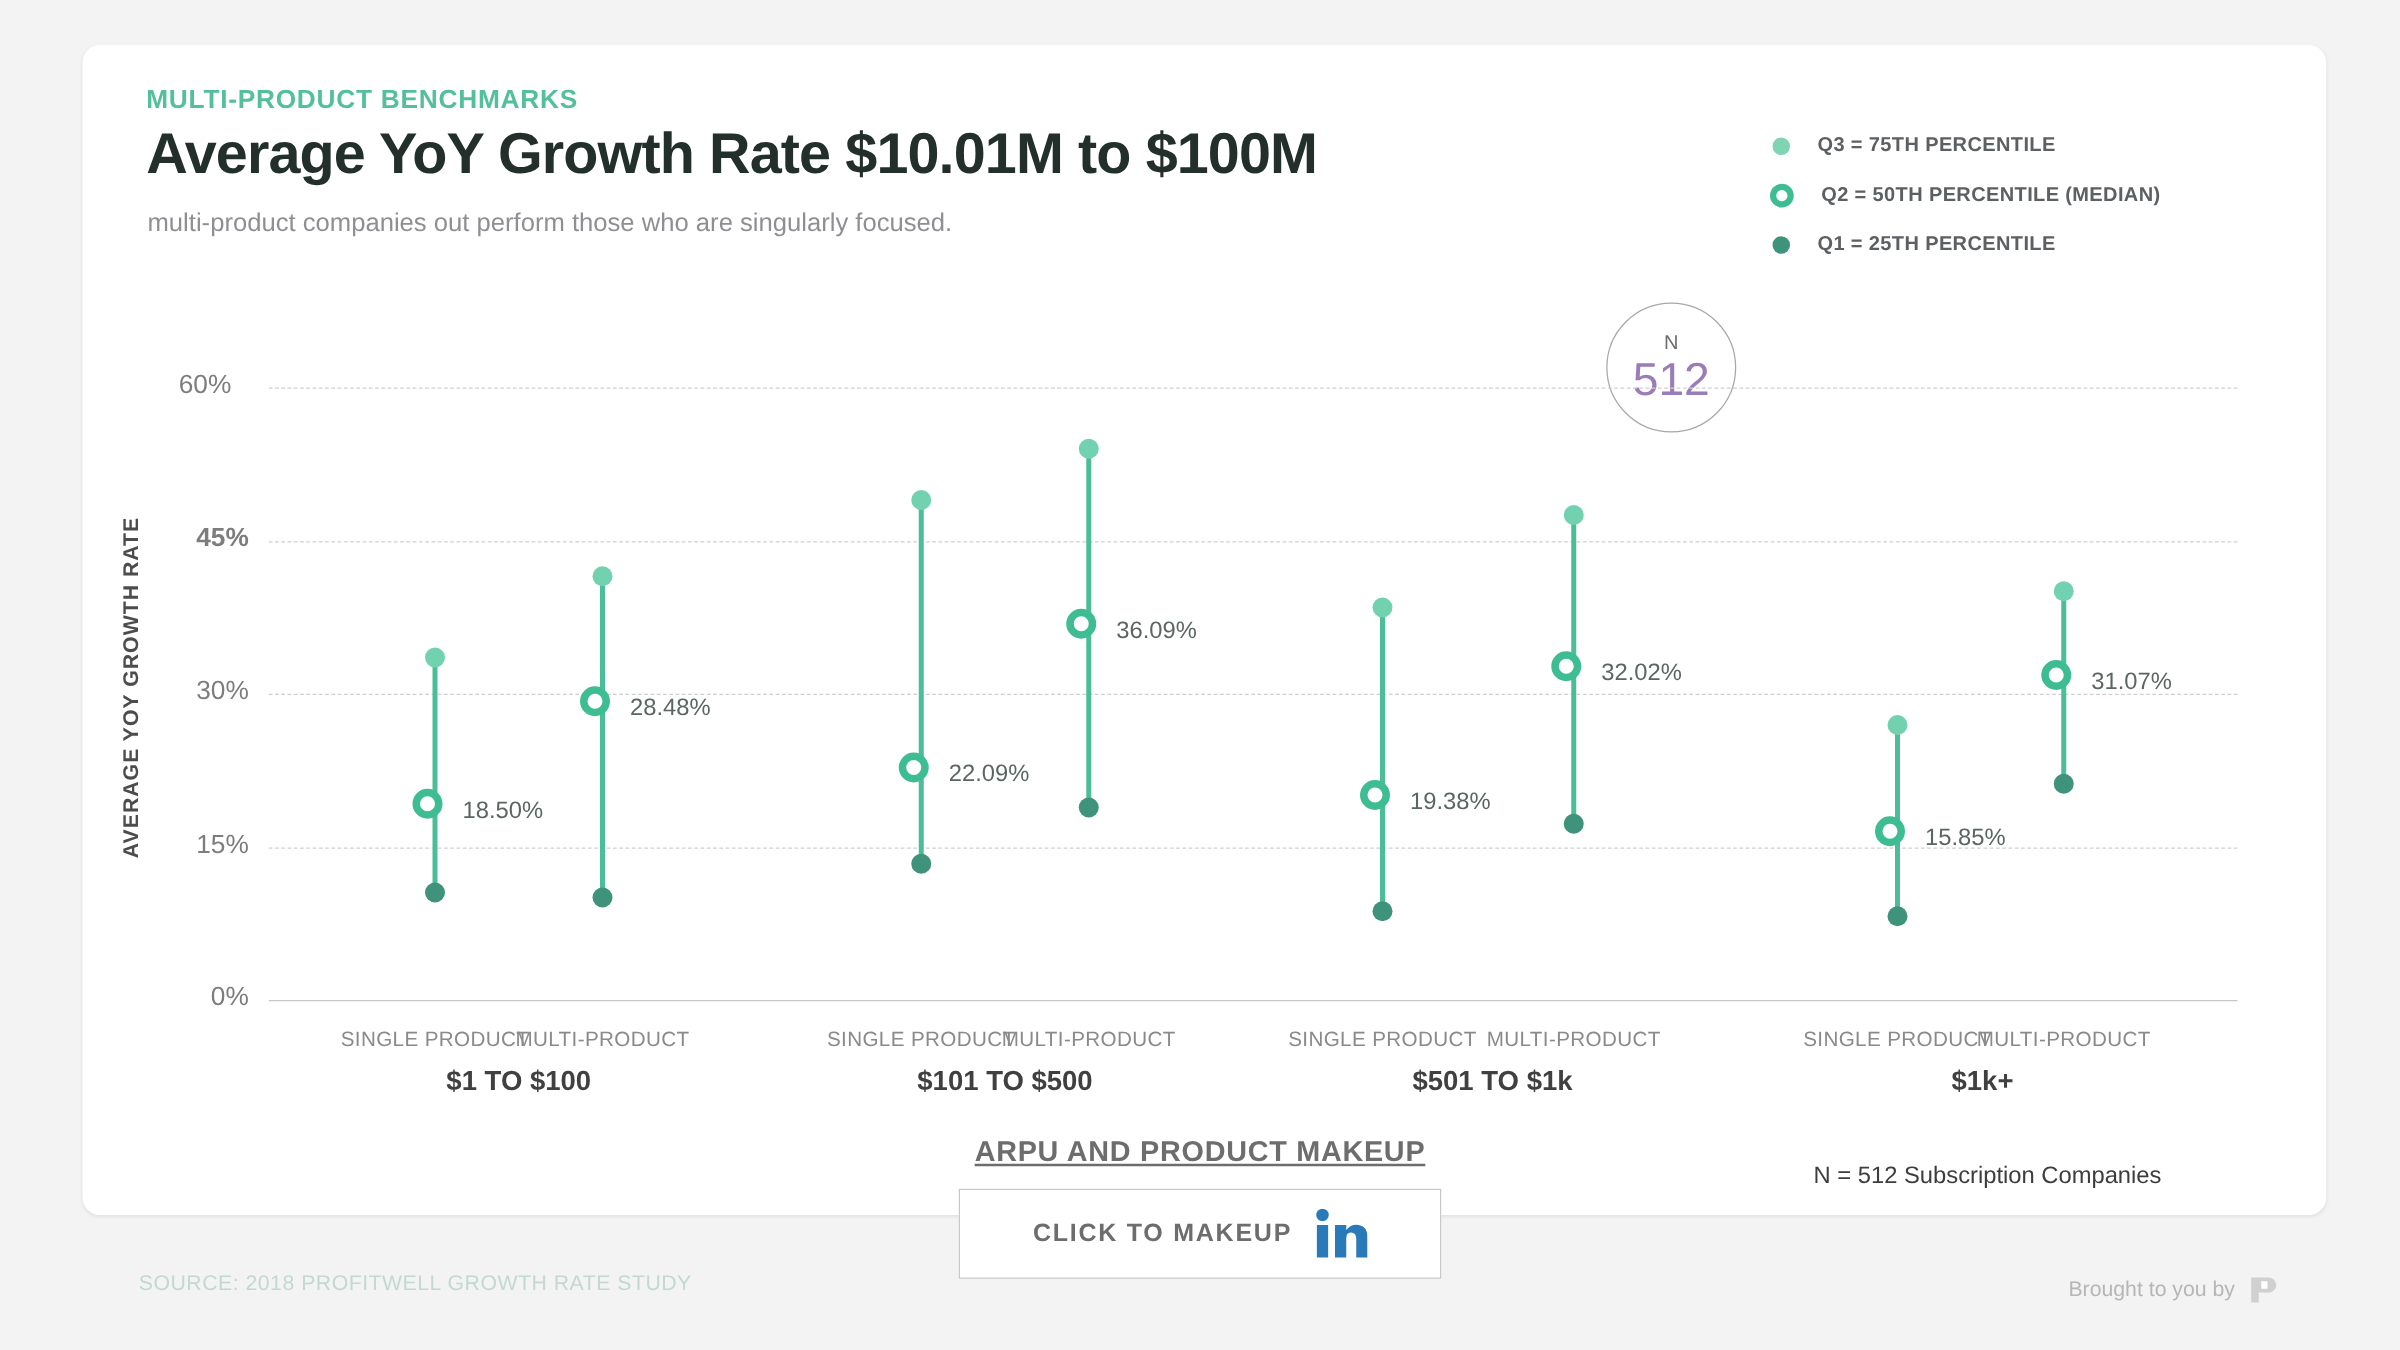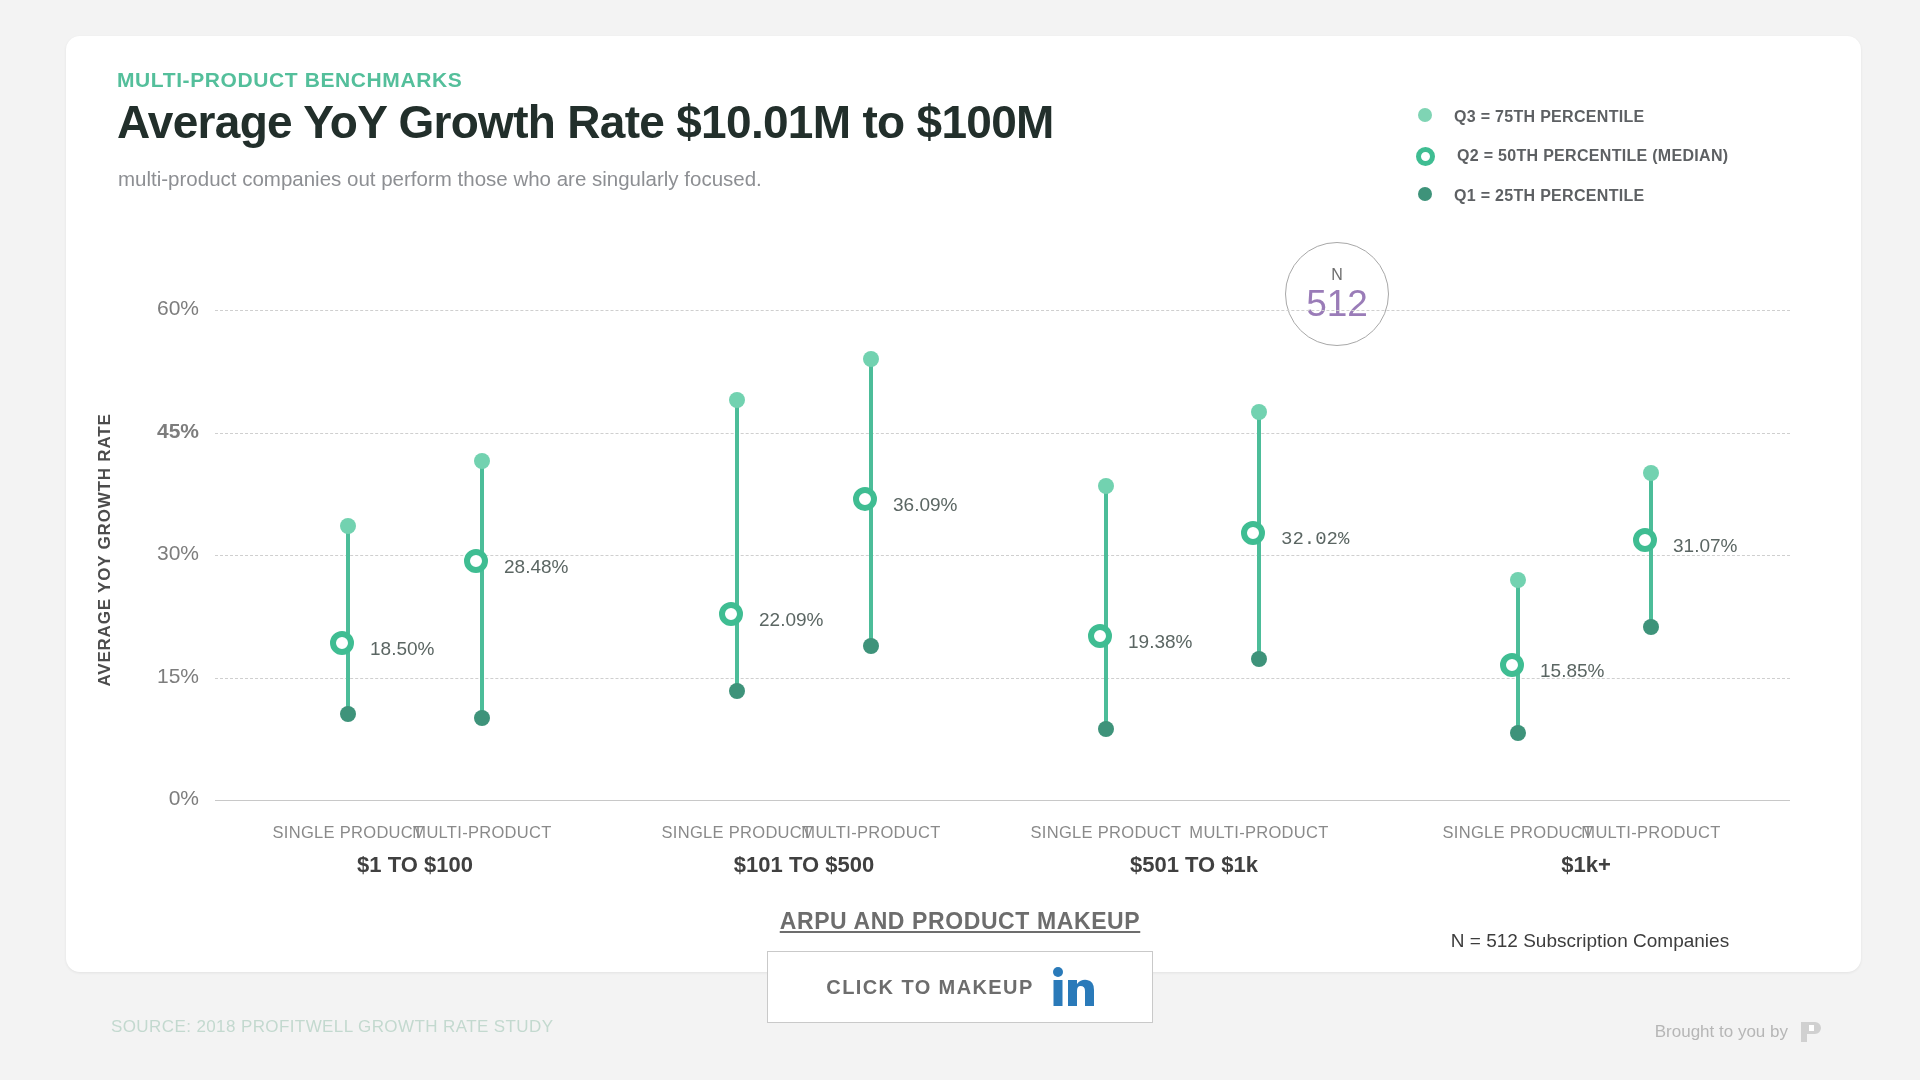--- a/index.html
+++ b/index.html
@@ -29,21 +29,21 @@
     white-space: nowrap;
   }
   #subtitle {
     position: absolute; left: 118px; top: 163px;
     font-size: 20.5px; line-height: 31px; color: #8d8f93;
   }
   #legend {
     position: absolute; left: 1418px; top: 108px;
     display: flex; flex-direction: column; gap: 21px;
   }
-  .legend-row { display: flex; align-items: flex-start; gap: 22px; }
+  .legend-row { display: flex; align-items: center; gap: 22px; }
   .legend-label {
     font-size: 16px; font-weight: bold; letter-spacing: 0.3px;
     color: #5d6063; white-space: nowrap;
   }
   .lg-dot { width: 14px; height: 14px; border-radius: 50%; flex: none; }
   .lg-q3 { background: #7fd4b4; }
   .lg-q1 { background: #3e937a; }
   .lg-q2 {
     width: 19px; height: 19px; border-radius: 50%;
     border: 5px solid #3fbd92; background: #fff; margin-left: -2px; flex: none;
@@ -162,21 +162,21 @@
   <div id="ylabel">AVERAGE YOY GROWTH RATE</div>
 <div class="axisline" style="left: 215px; top: 800px; width: 1575px;"></div>
     <div class="ytick" style="left: 129px; top: 786px;">0%</div>
     <div class="gridline" style="left: 215px; top: 677.5px; width: 1575px;"></div>
     <div class="ytick" style="left: 129px; top: 663.5px;">15%</div>
     <div class="gridline" style="left: 215px; top: 555px; width: 1575px;"></div>
     <div class="ytick" style="left: 129px; top: 541px;">30%</div>
     <div class="gridline" style="left: 215px; top: 432.5px; width: 1575px;"></div>
     <div class="ytick" style="left: 129px; top: 418.5px; font-weight: bold;">45%</div>
     <div class="gridline" style="left: 215px; top: 310px; width: 1575px;"></div>
-    <div class="ytick" style="left: 129px; top: 296px;">60%</div>
+    <div class="ytick" style="left: 129px; top: 296px; text-align: center;">60%</div>
     <div class="stem" style="left: 346px; top: 526.417px; height: 187.833px;"></div>
     <div class="pt pt-q3" style="left: 340px; top: 518.417px;"></div>
     <div class="pt pt-q1" style="left: 340px; top: 706.25px;"></div>
     <div class="pt pt-q2" style="left: 330px; top: 630.917px;"></div>
     <div class="medlabel" style="left: 370px; top: 637.917px;">18.50%</div>
     <div class="stem" style="left: 480px; top: 461.083px; height: 257.25px;"></div>
     <div class="pt pt-q3" style="left: 474px; top: 453.083px;"></div>
     <div class="pt pt-q1" style="left: 474px; top: 710.333px;"></div>
     <div class="pt pt-q2" style="left: 464px; top: 549.413px;"></div>
     <div class="medlabel" style="left: 504px; top: 556.413px;">28.48%</div>
@@ -192,21 +192,21 @@
     <div class="medlabel" style="left: 893px; top: 494.265px;">36.09%</div>
     <div class="stem" style="left: 1104px; top: 485.583px; height: 243.367px;"></div>
     <div class="pt pt-q3" style="left: 1098px; top: 477.583px;"></div>
     <div class="pt pt-q1" style="left: 1098px; top: 720.95px;"></div>
     <div class="pt pt-q2" style="left: 1088px; top: 623.73px;"></div>
     <div class="medlabel" style="left: 1128px; top: 630.73px;">19.38%</div>
     <div class="stem" style="left: 1257px; top: 412.083px; height: 246.633px;"></div>
     <div class="pt pt-q3" style="left: 1251px; top: 404.083px;"></div>
     <div class="pt pt-q1" style="left: 1251px; top: 650.717px;"></div>
     <div class="pt pt-q2" style="left: 1241px; top: 520.503px;"></div>
-    <div class="medlabel" style="left: 1281px; top: 527.503px; font-family: Liberation Mono, monospace;">32.02%</div>
+    <div class="medlabel" style="left: 1281px; top: 527.503px;">32.02%</div>
     <div class="stem" style="left: 1516px; top: 579.5px; height: 153.533px;"></div>
     <div class="pt pt-q3" style="left: 1510px; top: 571.5px;"></div>
     <div class="pt pt-q1" style="left: 1510px; top: 725.033px;"></div>
     <div class="pt pt-q2" style="left: 1500px; top: 652.558px;"></div>
     <div class="medlabel" style="left: 1540px; top: 659.558px;">15.85%</div>
     <div class="stem" style="left: 1649px; top: 473.333px; height: 153.533px;"></div>
     <div class="pt pt-q3" style="left: 1643px; top: 465.333px;"></div>
     <div class="pt pt-q1" style="left: 1643px; top: 618.867px;"></div>
     <div class="pt pt-q2" style="left: 1633px; top: 528.262px;"></div>
     <div class="medlabel" style="left: 1673px; top: 535.262px;">31.07%</div>

